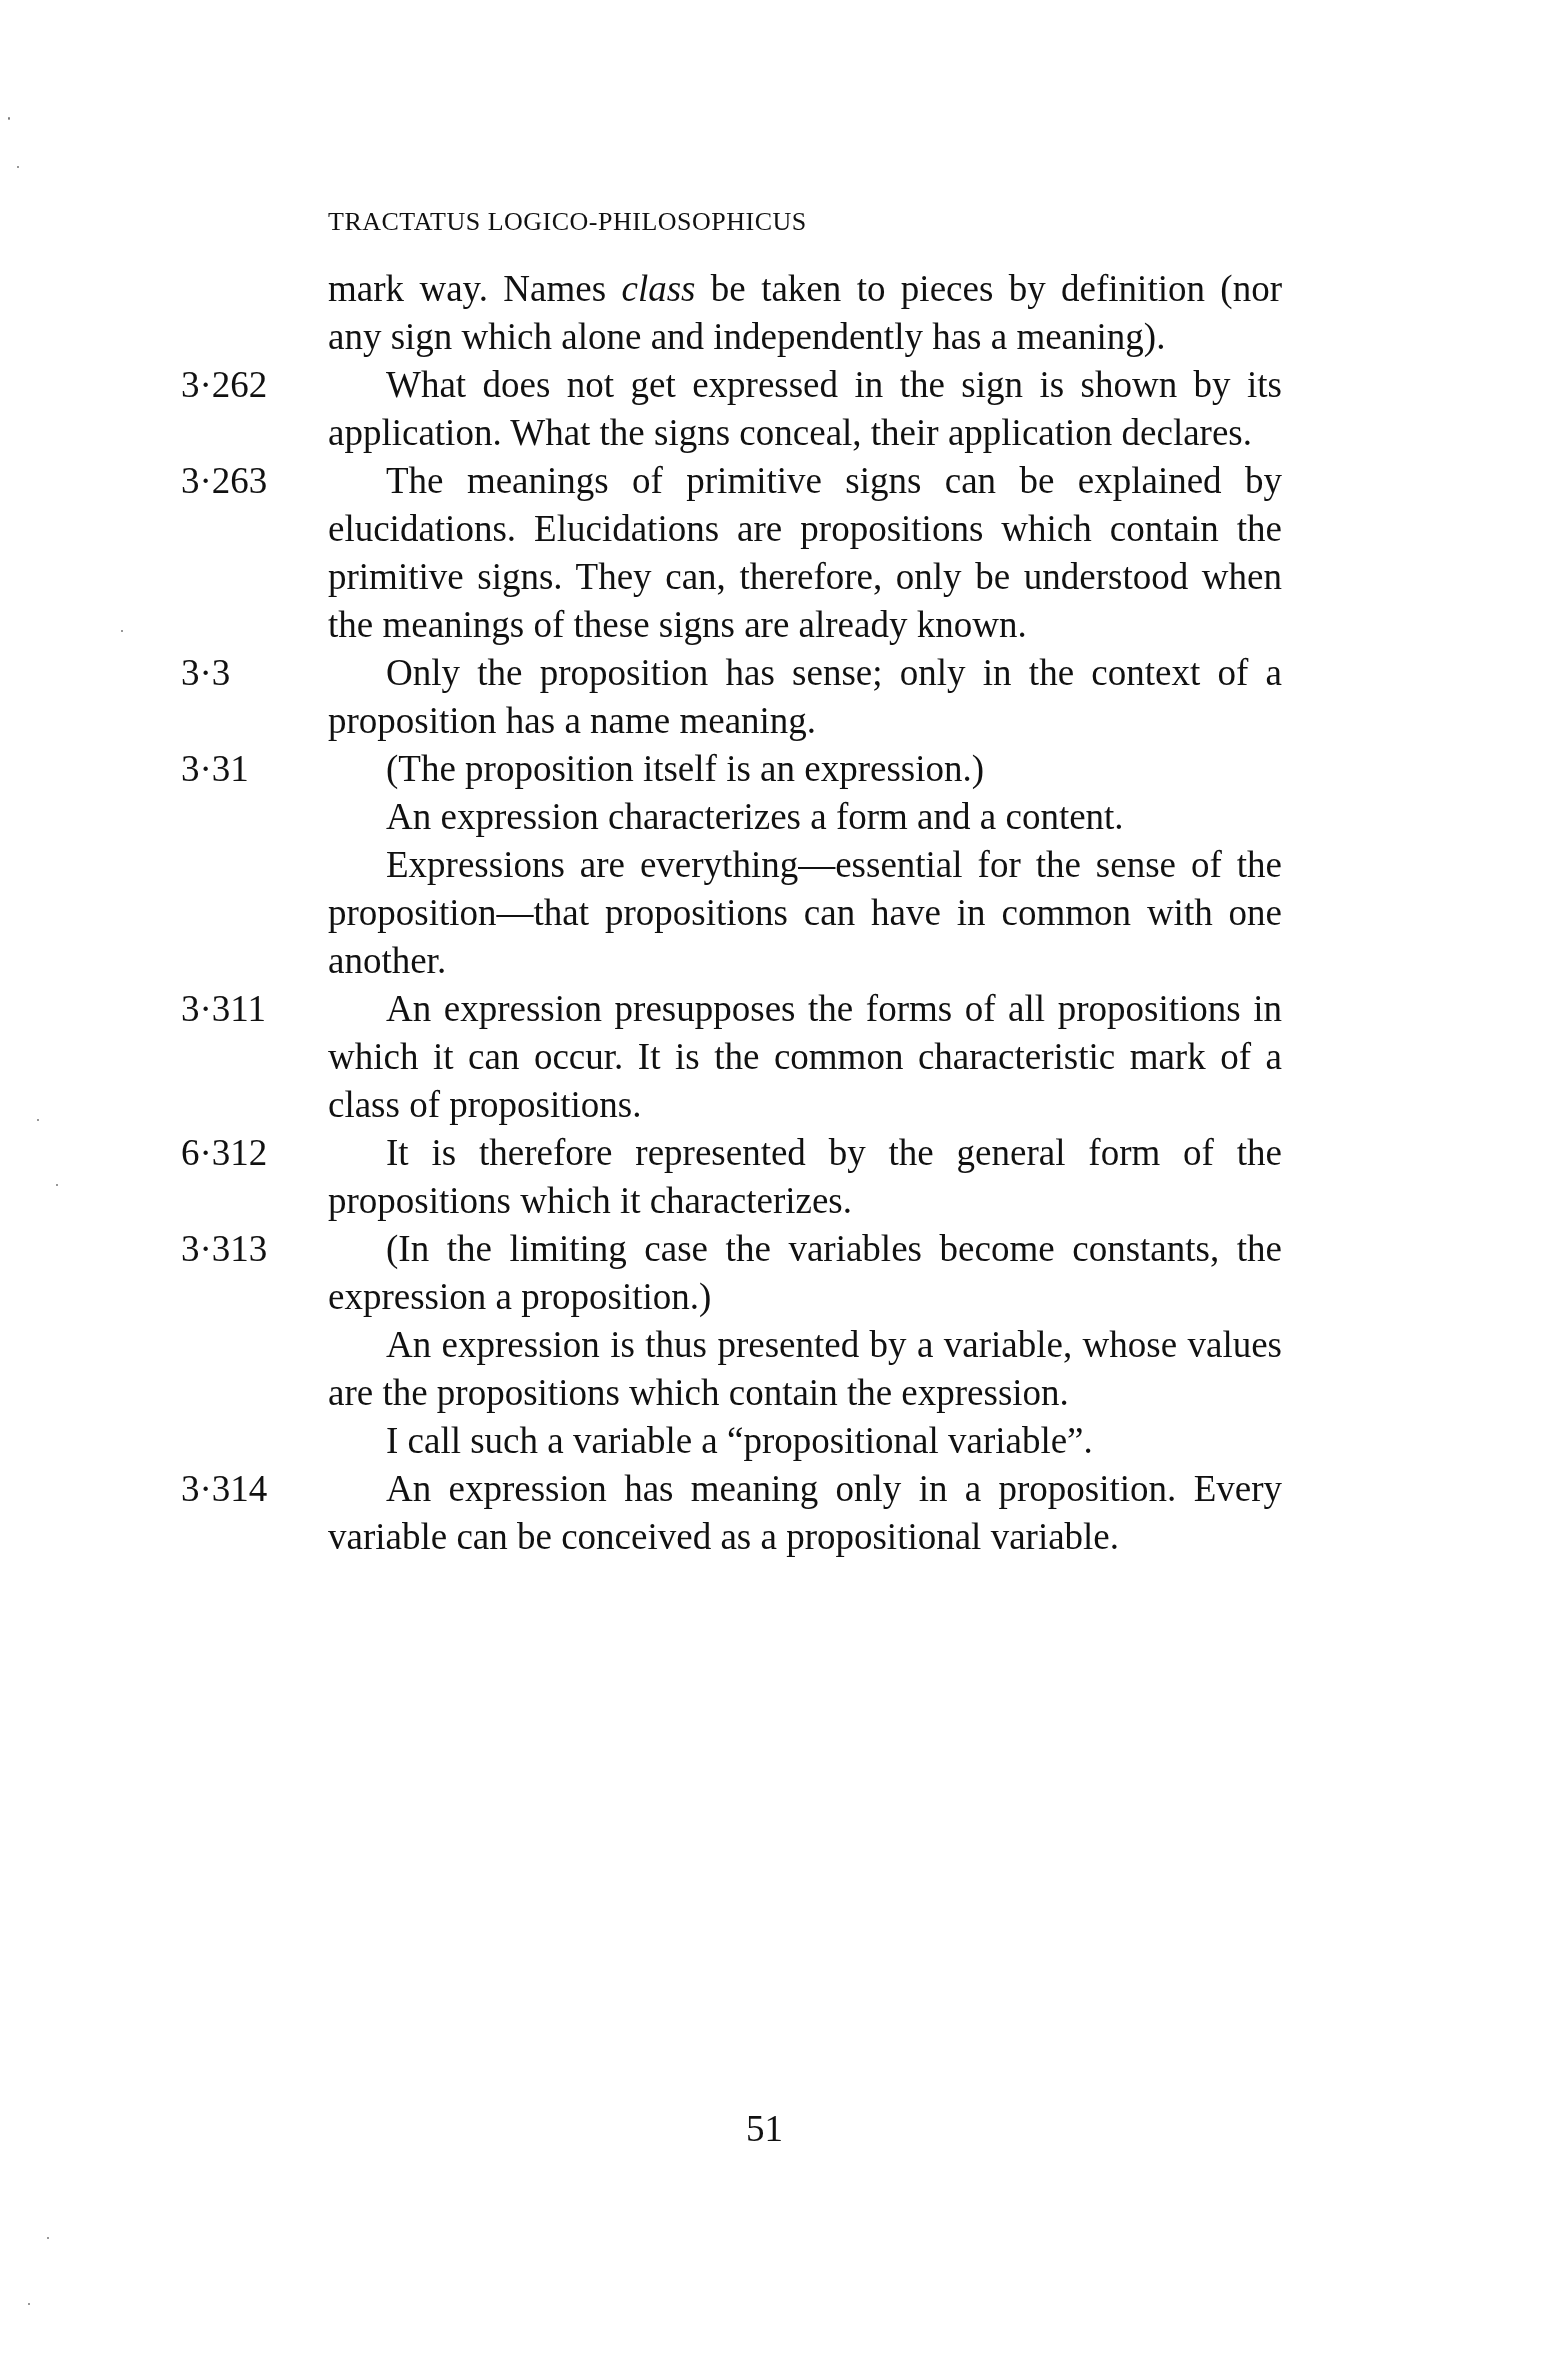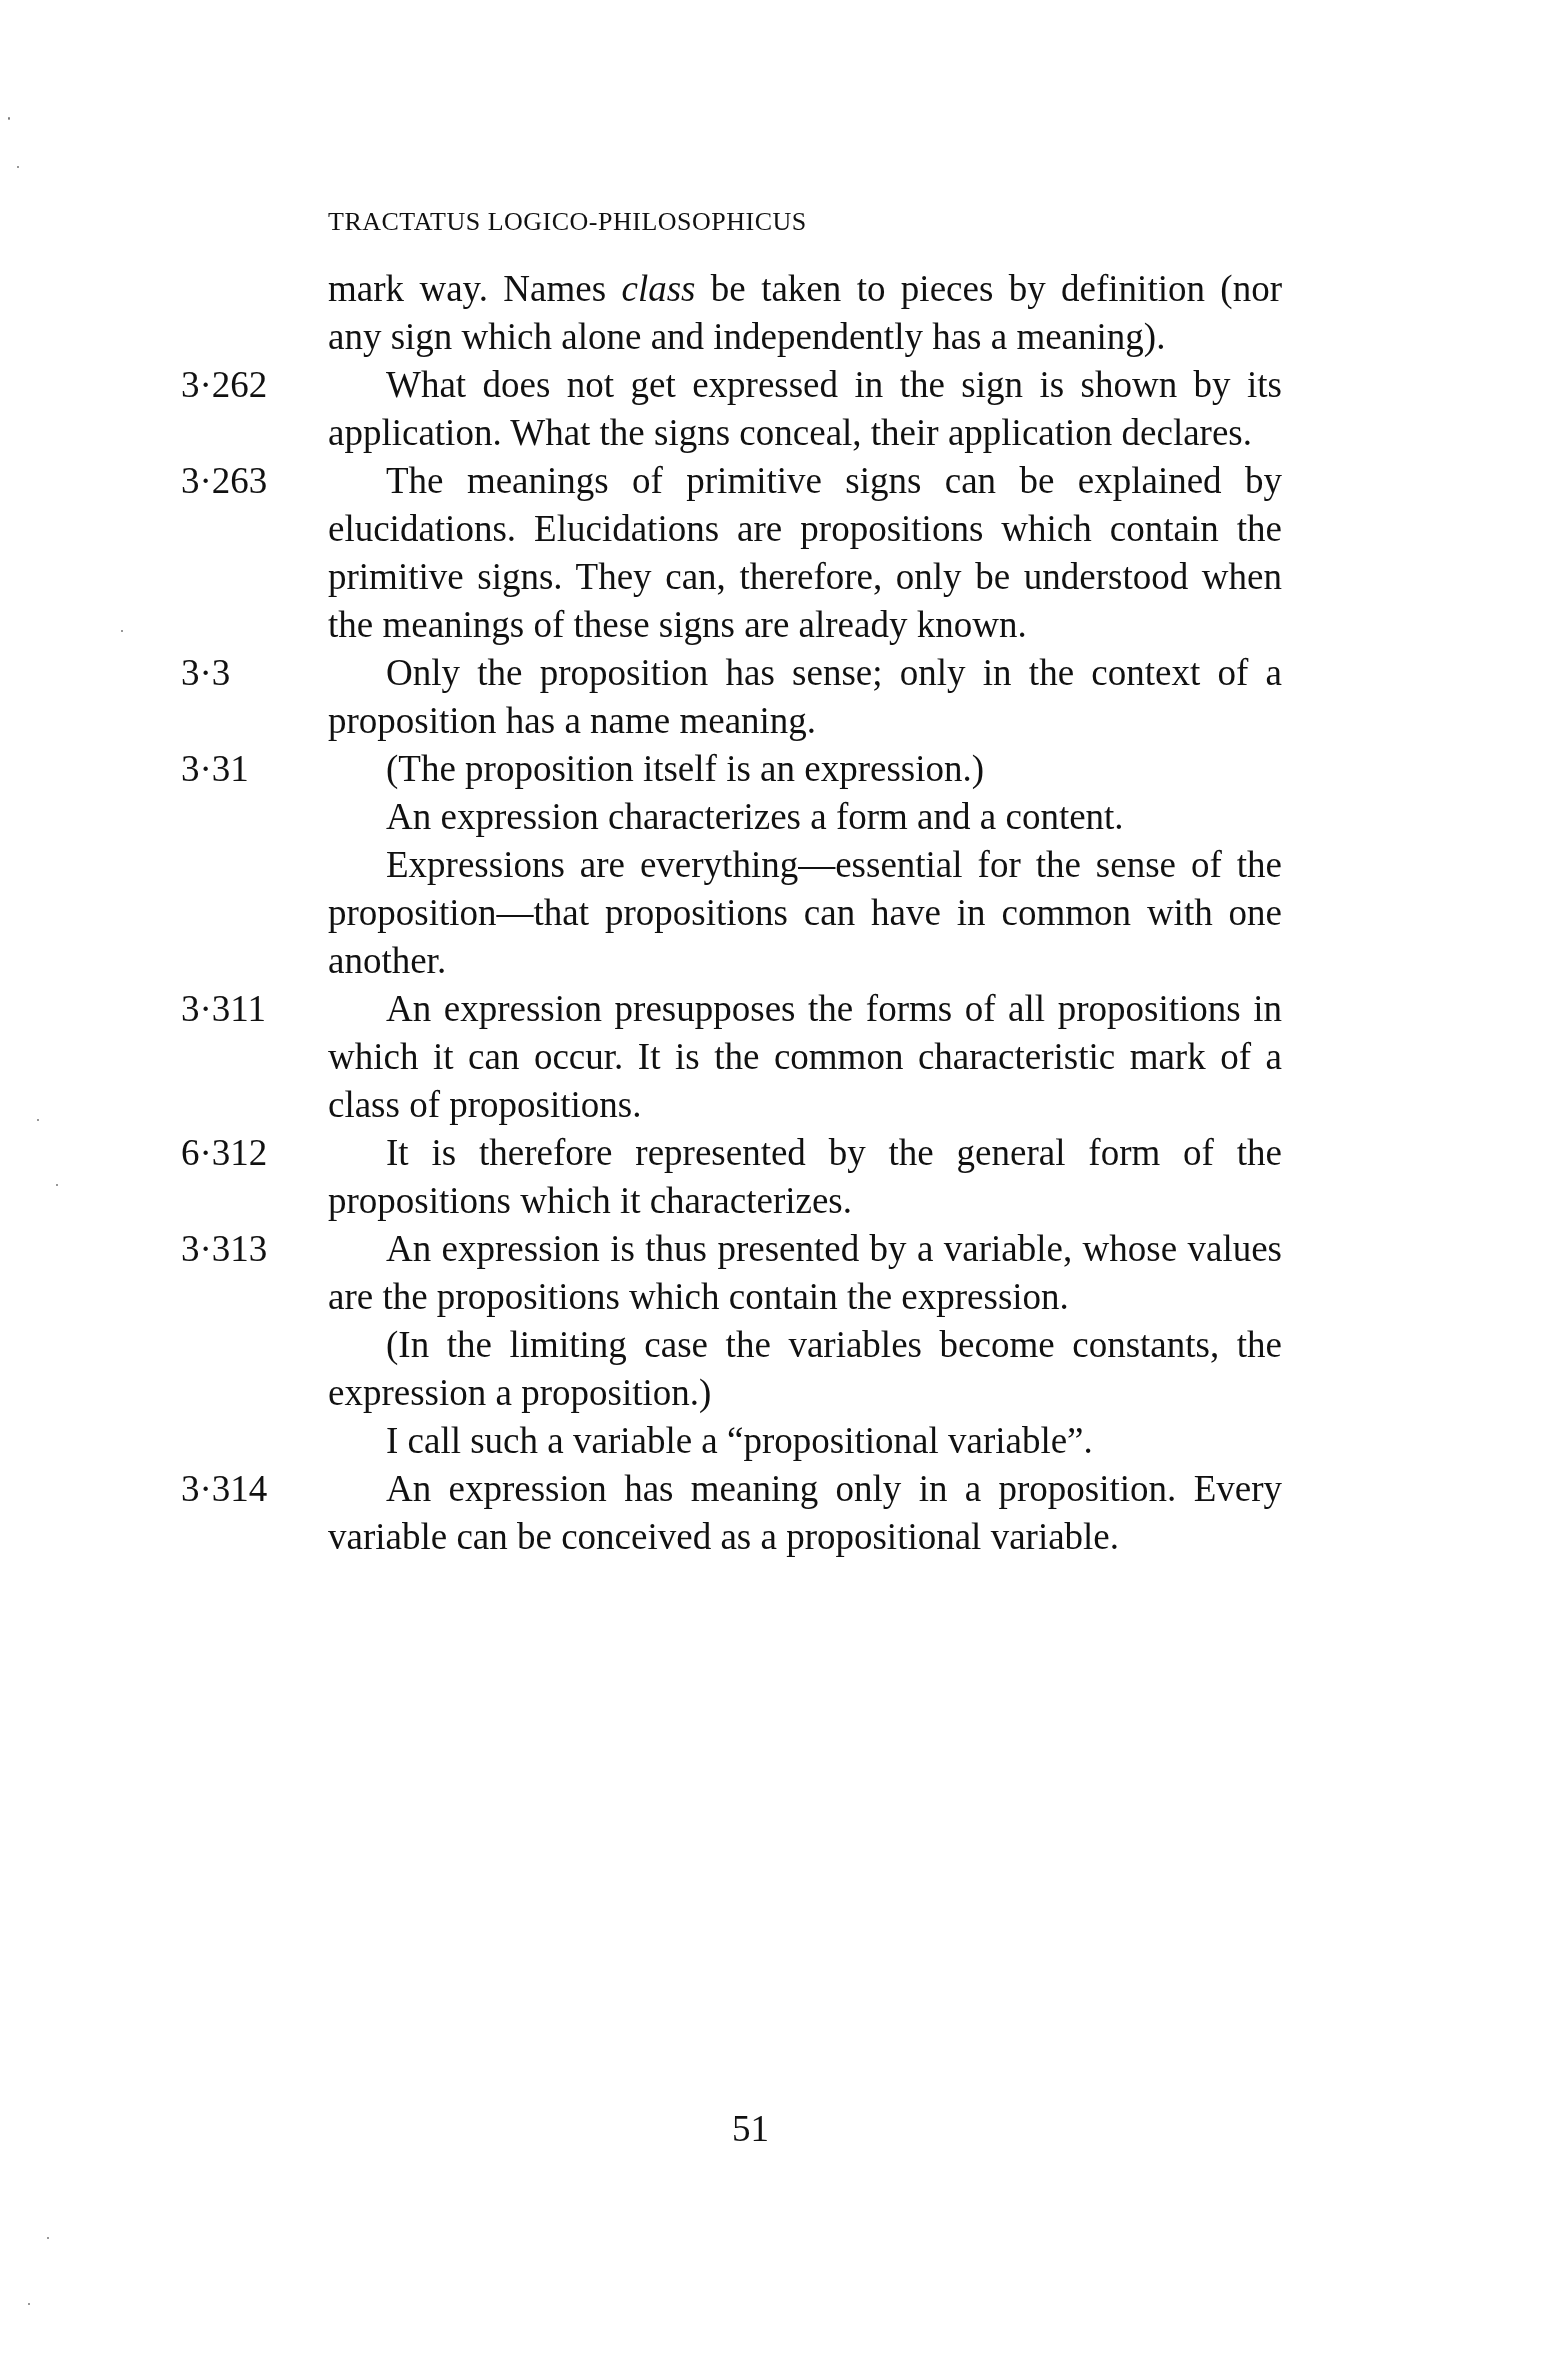--- a/index.html
+++ b/index.html
@@ -58,21 +58,21 @@
     top: 0;
     font-size: 37px;
     line-height: 48px;
     white-space: nowrap;
   }
   .folio {
     position: absolute;
     left: 718px;
     top: 2105px;
     width: 65px;
-    text-align: center;
+    text-align: right;
     font-size: 37px;
     line-height: 48px;
   }
   em { font-style: italic; }
   .speck {
     position: absolute;
     background: #777;
     border-radius: 50%;
   }
 </style>
@@ -107,22 +107,22 @@
       <div class="entry">
         <span class="num">3·311</span>
         <p class="para"><span>An expression presupposes the forms of all propositions in which it can occur.  It is the common characteristic mark of a class of pro­positions.</span></p>
       </div>
       <div class="entry">
         <span class="num">6·312</span>
         <p class="para"><span>It is therefore represented by the general form of the propositions which it characterizes.</span></p>
       </div>
       <div class="entry">
         <span class="num">3·313</span>
+        <p class="para"><span>(In the limiting case the variables become constants, the expression a proposition.)</span></p>
         <p class="para"><span>An expression is thus presented by a variable, whose values are the propositions which contain the expression.</span></p>
-        <p class="para"><span>(In the limiting case the variables become constants, the expression a proposition.)</span></p>
         <p class="para"><span>I call such a variable a “propositional variable”.</span></p>
       </div>
       <div class="entry">
         <span class="num">3·314</span>
         <p class="para"><span>An expression has meaning only in a pro­position.  Every variable can be conceived as a propositional variable.</span></p>
       </div>
     </div>
 
   <div class="folio">51</div>
 

